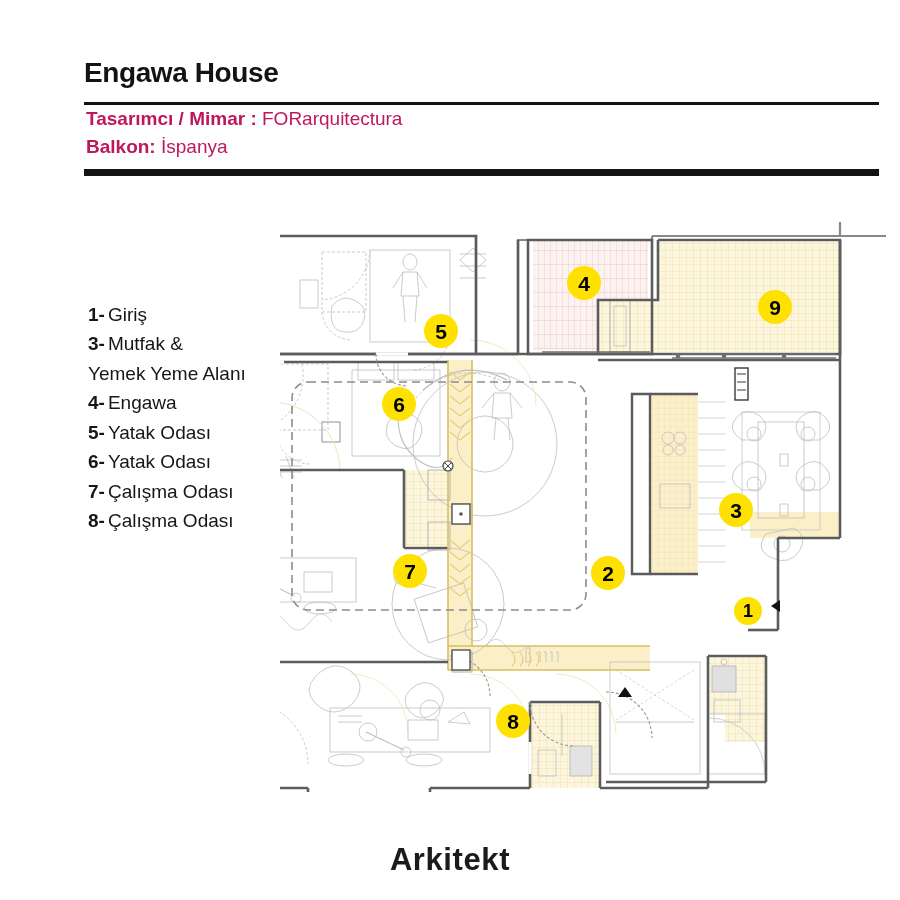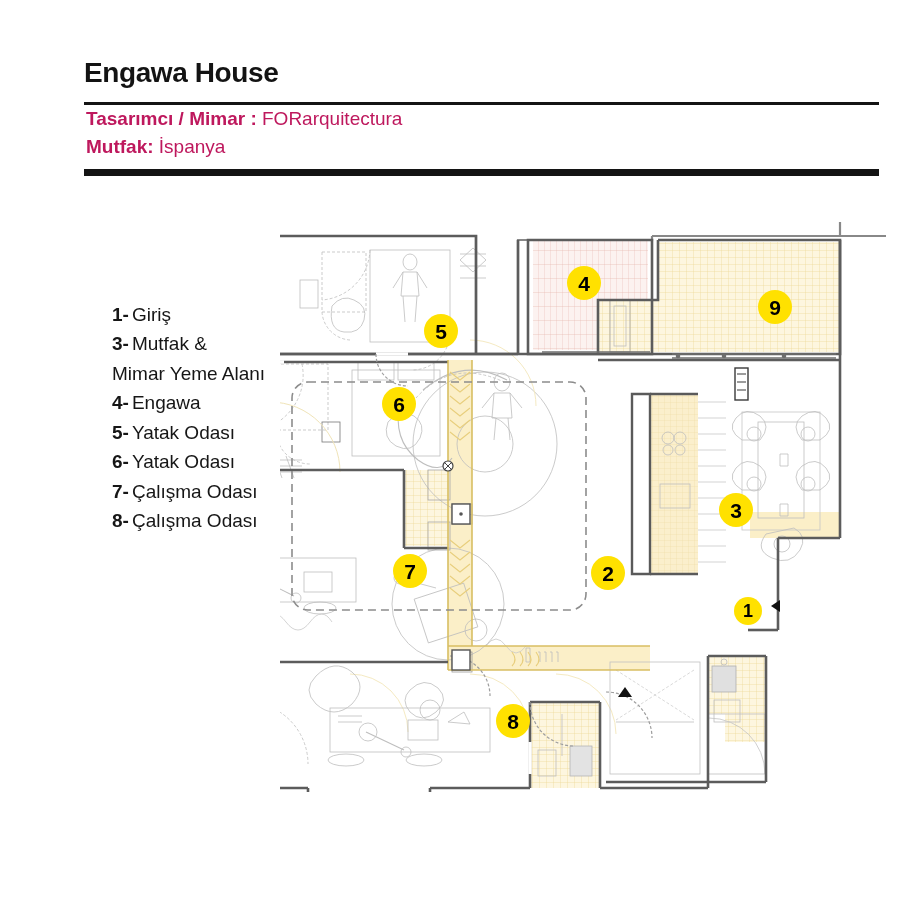--- a/index.html
+++ b/index.html
@@ -54,21 +54,21 @@
     white-space: nowrap;
     padding-left: 2px;
   }
   .meta-line:first-of-type { margin-top: 9px; }
   .meta-key { font-weight: bold; }
   .meta-val { font-weight: normal; }
 
   
   #legend {
     position: absolute;
-    left: 112px;
+    left: 88px;
     top: 300px;
     width: 215px;
   }
   .legend-item {
     font-size: 19px;
     color: #161616;
     line-height: 1.55;
     white-space: nowrap;
   }
   .legend-num {
@@ -150,35 +150,35 @@
 <div id="page">
 
   <div id="header-block">
     <h1 id="project-title">Engawa House</h1>
     <div class="rule-thin"></div>
     <div class="meta-line">
       <span class="meta-key">Tasarımcı / Mimar :</span>
       <span class="meta-val">FORarquitectura</span>
     </div>
     <div class="meta-line">
-      <span class="meta-key">Mutfak:</span>
+      <span class="meta-key">Balkon:</span>
       <span class="meta-val">İspanya</span>
     </div>
     <div class="rule-thick"></div>
   </div>
 
   <div id="legend">
     <div class="legend-item">
       <span class="legend-num">1-</span><span class="legend-label">Giriş</span>
     </div>
     <div class="legend-item">
       <span class="legend-num">3-</span><span class="legend-label">Mutfak &amp;</span>
     </div>
     <div class="legend-item">
-      <span class="legend-cont">Mimar Yeme Alanı</span>
+      <span class="legend-cont">Yemek Yeme Alanı</span>
     </div>
     <div class="legend-item">
       <span class="legend-num">4-</span><span class="legend-label">Engawa</span>
     </div>
     <div class="legend-item">
       <span class="legend-num">5-</span><span class="legend-label">Yatak Odası</span>
     </div>
     <div class="legend-item">
       <span class="legend-num">6-</span><span class="legend-label">Yatak Odası</span>
     </div>
@@ -567,14 +567,17 @@
       </div>
 
     <div class="marker small" style="left:454px; top:375px;">
         <span>1</span>
       </div>
 
     <div class="tri tri-left" style="left:491px; top:378px;"></div>
     <div class="tri tri-up" style="left:338px; top:465px;"></div>
   </div>
 
+  <div id="brand">
+    <span class="brand-text">Arkitekt</span>
+  </div>
 
 </div>
 
 </body></html>

